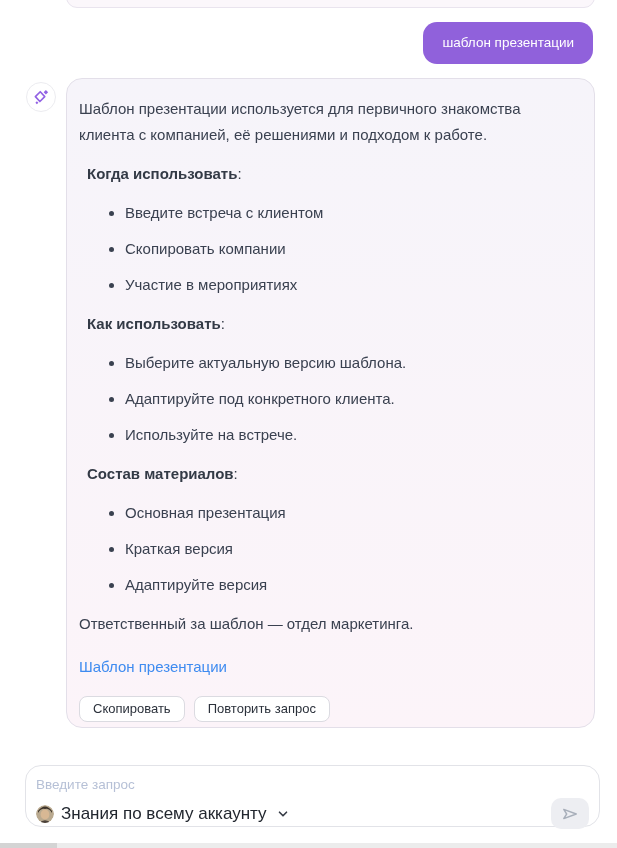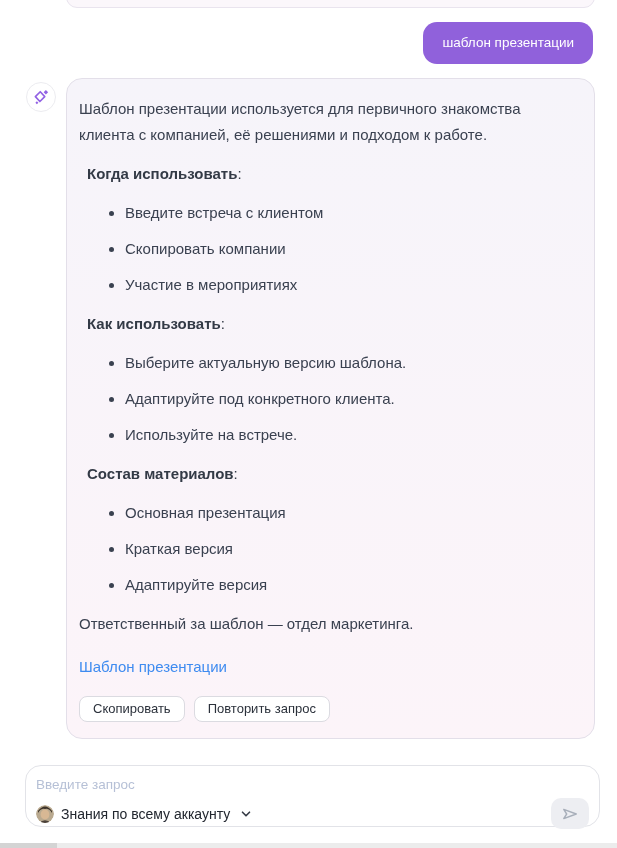--- a/index.html
+++ b/index.html
@@ -52,21 +52,21 @@
     border-radius: 50%;
     background: #ffffff;
     border: 1px solid #ececf0;
     display: flex; align-items: center; justify-content: center;
   }
   .assistant-bubble {
     flex: 1;
     background: linear-gradient(180deg, #f6f4fa 0%, #fcf4f9 100%);
     border: 1px solid #e3dfe9;
     border-radius: 16px;
-    padding: 17px 16px 16px 12px;
+    padding: 17px 16px 5px 12px;
     font-size: 15px;
     line-height: 26px;
   }
   .assistant-bubble p { margin: 0 0 13px; }
   .md-h { font-weight: 700; color: #333a46; margin: 13px 8px; }
   .md-h .colon { font-weight: 400; }
   .assistant-bubble ul { margin: 13px 0; padding-left: 46px; list-style: disc; }
   .assistant-bubble li { margin: 10px 0; color: #3a4150; }
   .doc-link {
     display: inline-block;
@@ -114,21 +114,21 @@
   .scope-chip {
     display: flex; align-items: center; gap: 7px;
     cursor: pointer;
   }
   .scope-avatar {
     width: 18px; height: 18px;
     border-radius: 50%;
     overflow: hidden;
     flex: 0 0 18px;
   }
-  .scope-label { font-size: 14px; color: #22272f; }
+  .scope-label { font-size: 17px; color: #22272f; }
   .scope-chevron { margin-left: 3px; display: flex; }
   .composer-spacer { flex: 1; }
   .send-btn {
     width: 38px; height: 31px;
     border: none;
     border-radius: 10px;
     background: #edeef2;
     display: flex; align-items: center; justify-content: center;
     cursor: pointer;
   }

